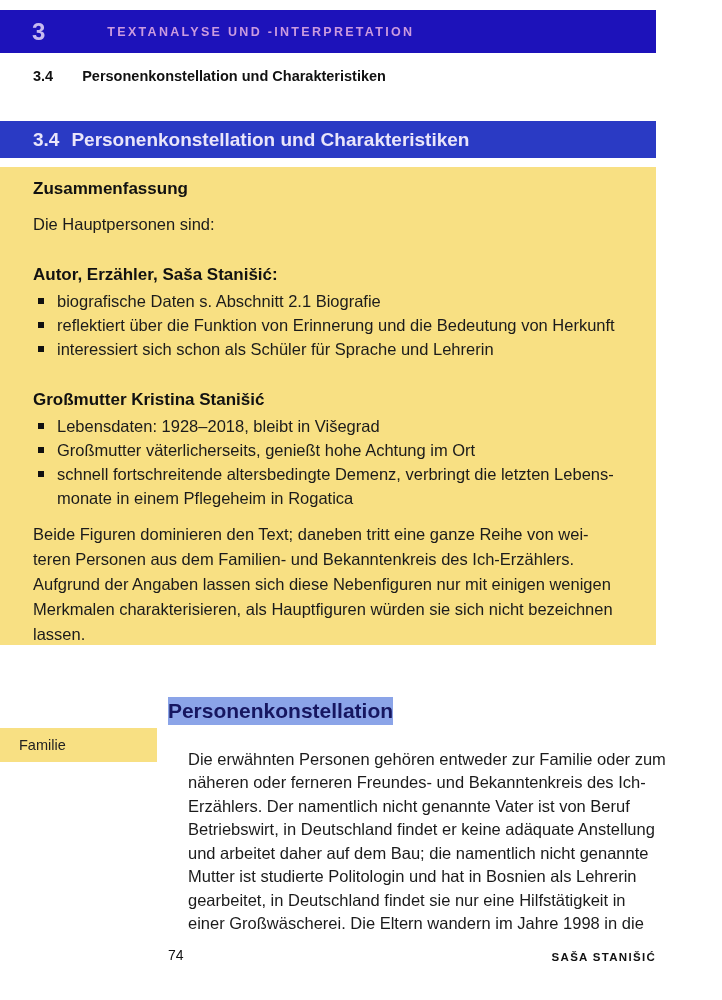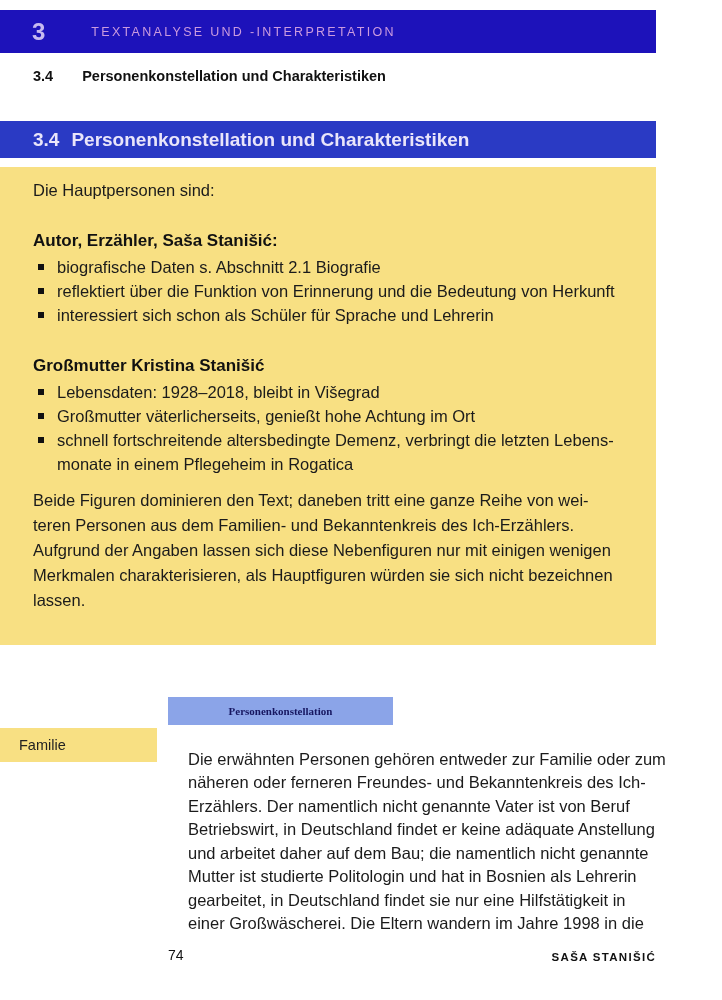--- a/index.html
+++ b/index.html
@@ -18,22 +18,22 @@
     width: 656px; height: 43px;
     background: #1d12ba;
     display: flex; align-items: center;
   }
   .chapter-bar .chap-num {
     margin-left: 32px;
     font-size: 24px; font-weight: bold;
     color: #c7baf0;
   }
   .chapter-bar .chap-title {
-    margin-left: 46px;
-    font-size: 12.5px; font-weight: normal;
+    margin-left: 62px;
+    font-size: 12.5px; font-weight: bold;
     letter-spacing: 2.3px;
     color: #cb9bdf;
   }
 
   
   .crumb {
     position: absolute; left: 33px; top: 68px;
     display: flex; gap: 29px;
     font-size: 14.5px; font-weight: bold; color: #111;
   }
@@ -84,23 +84,22 @@
     margin: 12px 0 0 0; line-height: 25px;
     white-space: pre-line;
   }
 
   
   .keyword-chip {
     position: absolute; left: 168px; top: 697px;
     width: 225px; height: 28px;
     background: #8ba4e8;
     display: flex; align-items: center; justify-content: center;
-    font-size: 11px; font-weight: bold;
+    font-size: 21px; font-weight: bold;
     color: #161660;
-    font-family: Liberation Serif, serif;
   }
 
   
   .margin-label {
     position: absolute; left: 0; top: 728px;
     width: 157px; height: 34px;
     background: #f8e083;
     display: flex; align-items: center;
     padding-left: 19px; box-sizing: border-box;
     font-size: 14.5px; color: #222;
@@ -137,20 +136,21 @@
   <span>3.4</span>
   <span>Personenkonstellation und Charakteristiken</span>
 </div>
 
 <div class="section-bar">
   <span>3.4</span>
   <span>Personenkonstellation und Charakteristiken</span>
 </div>
 
 <section class="summary-box">
+  <h2 class="sum-heading">Zusammenfassung</h2>
   <p class="sum-intro">Die Hauptpersonen sind:</p>
 
   <div>
     <p class="group-title">Autor, Erzähler, Saša Stanišić:</p>
     <ul>
         <li>biografische Daten s. Abschnitt 2.1 Biografie</li>
         <li>reflektiert über die Funktion von Erinnerung und die Bedeutung von Herkunft</li>
         <li>interessiert sich schon als Schüler für Sprache und Lehrerin</li>
       </ul>
   </div>

